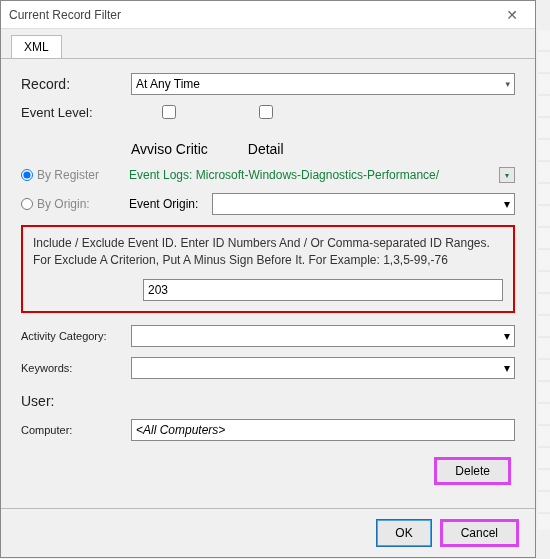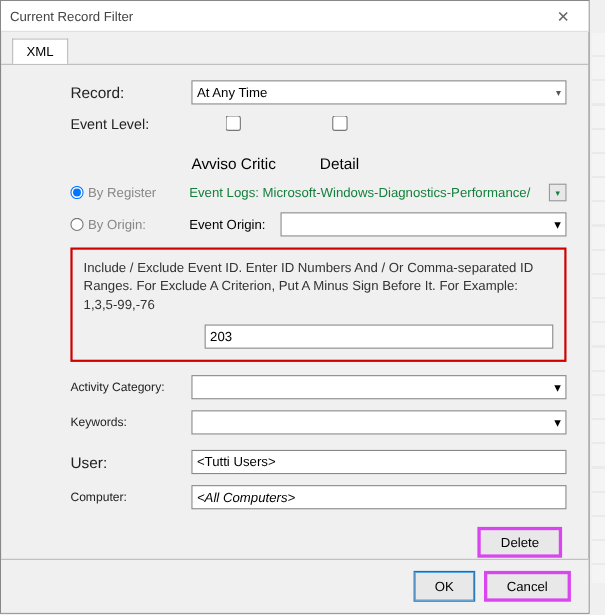--- a/index.html
+++ b/index.html
@@ -52,21 +52,20 @@
   position: relative;
 }
 .tab.active {
   background: #f0f0f0;
   z-index: 2;
   border-bottom: 1px solid #f0f0f0;
   margin-bottom: -1px;
 }
 .content {
   padding: 14px 20px 10px 20px;
-  margin-left: 43px;
 }
 .row {
   display: flex;
   align-items: center;
   margin-bottom: 10px;
 }
 .label {
   width: 110px;
   font-size: 13px;
   color: #222;
@@ -264,21 +263,20 @@
     <div class="row">
       <div class="label" style="font-size:11px;">Keywords:</div>
       <div class="combo">
         <span></span>
         <span class="arrowbox">▾</span>
       </div>
     </div>
 
     <div class="row" style="margin-top:14px;">
       <div class="label bold">User:</div>
-      <input class="text-input" style="flex: 1 1 0%;" value="&lt;Tutti Users&gt;">
     </div>
 
     <div class="row">
       <div class="label" style="font-size:11px;">Computer:</div>
       <input class="text-input" style="flex: 1 1 0%; font-style: italic;" value="&lt;All Computers&gt;">
     </div>
 
     <div class="delete-row">
       <button class="btn">Delete</button>
     </div>

